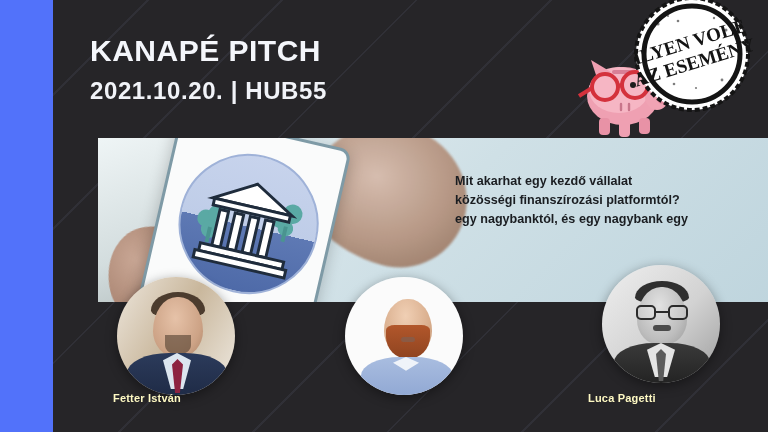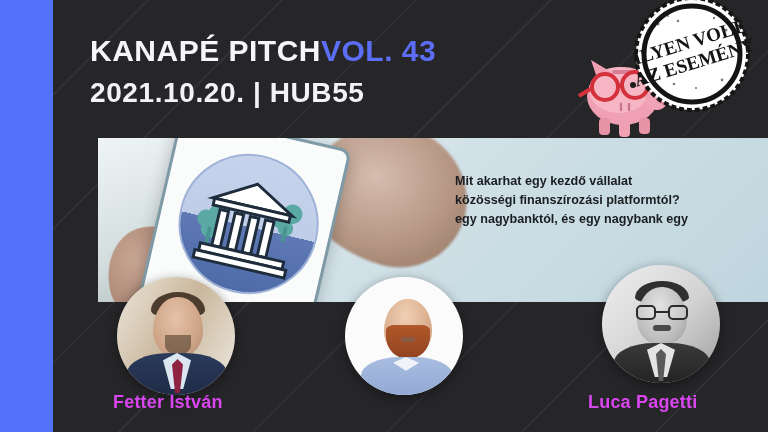--- a/index.html
+++ b/index.html
@@ -40,21 +40,21 @@
   .title-main {
     font-size:30px; font-weight:bold; color:#F4F6FB;
     letter-spacing:0.5px;
   }
   .title-vol {
     font-size:30px; font-weight:bold; color:#5B6EF5;
     letter-spacing:0.5px;
   }
   .date-row {
     margin-top:9px;
-    font-size:28px; font-weight:bold; color:#F1F3F8;
+    font-size:24px; font-weight:bold; color:#F1F3F8;
     letter-spacing:0.6px; white-space:nowrap;
   }
   .subtitle {
     position:absolute; left:325px; top:86px;
     font-size:11.5px; font-weight:bold; color:#EDEFF4;
     letter-spacing:0.2px; white-space:nowrap;
   }
 
   
   .badge {
@@ -191,36 +191,35 @@
   .p3 .body-sh { left:12px; top:78px; width:96px; height:46px;
     background:linear-gradient(180deg,#3A3A3A 0%,#202020 100%); }
   .p3 .shirt { position:absolute; left:45px; top:78px; width:28px; height:34px;
     background:#E4E4E4; clip-path:polygon(50% 0,100% 20%,72% 100%,28% 100%,0 20%); }
   .p3 .tie { position:absolute; left:54px; top:84px; width:10px; height:32px;
     background:#5B5B5B; clip-path:polygon(50% 0,100% 16%,72% 100%,28% 100%,0 16%); }
 
   
   .names { position:absolute; left:53px; top:392px; width:715px; height:30px; }
   .name {
-    position:absolute; font-size:18px; font-weight:bold; color:#d946ef;
+    position:absolute; font-size:11px; font-weight:bold; color:#fef9c3;
     white-space:nowrap; letter-spacing:.2px;
   }
   .n1 { left:60px; } .n2 { left:270px; } .n3 { left:535px;text-align:right; }
 </style>
 </head>
 <body>
 
 <div class="stage">
   <div class="stripes"></div>
   <div class="left-bar"></div>
 
   <div class="header">
     <div class="title-row">
       <span class="title-main">KANAPÉ PITCH</span>
-      <span class="title-vol">VOL. 43</span>
     </div>
     <div class="date-row">2021.10.20. | HUB55</div>
   </div>
 
   <div class="piggy">
     <svg viewBox="0 0 108 95">
       <ellipse cx="56" cy="52" rx="36" ry="29" fill="#EFA0B2"></ellipse>
       <ellipse cx="52" cy="46" rx="30" ry="23" fill="#F6B6C4"></ellipse>
       <path d="M30 34 L24 16 L44 28 Z" fill="#EFA0B2"></path>
       <path d="M70 32 L78 14 L84 34 Z" fill="#E892A6"></path>

